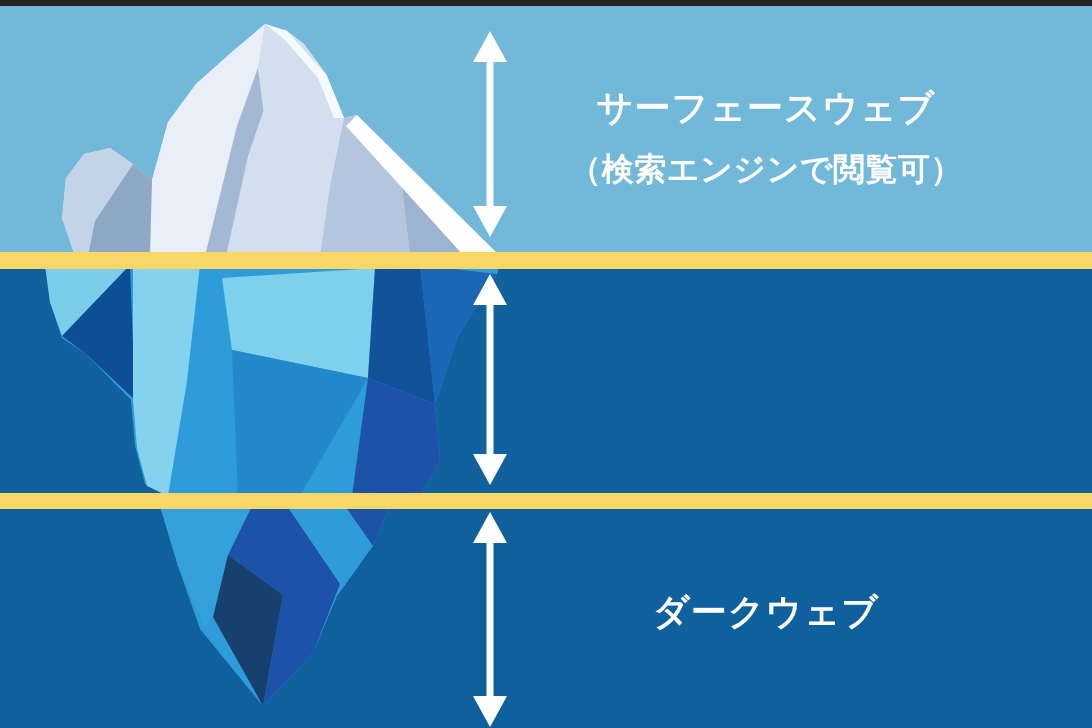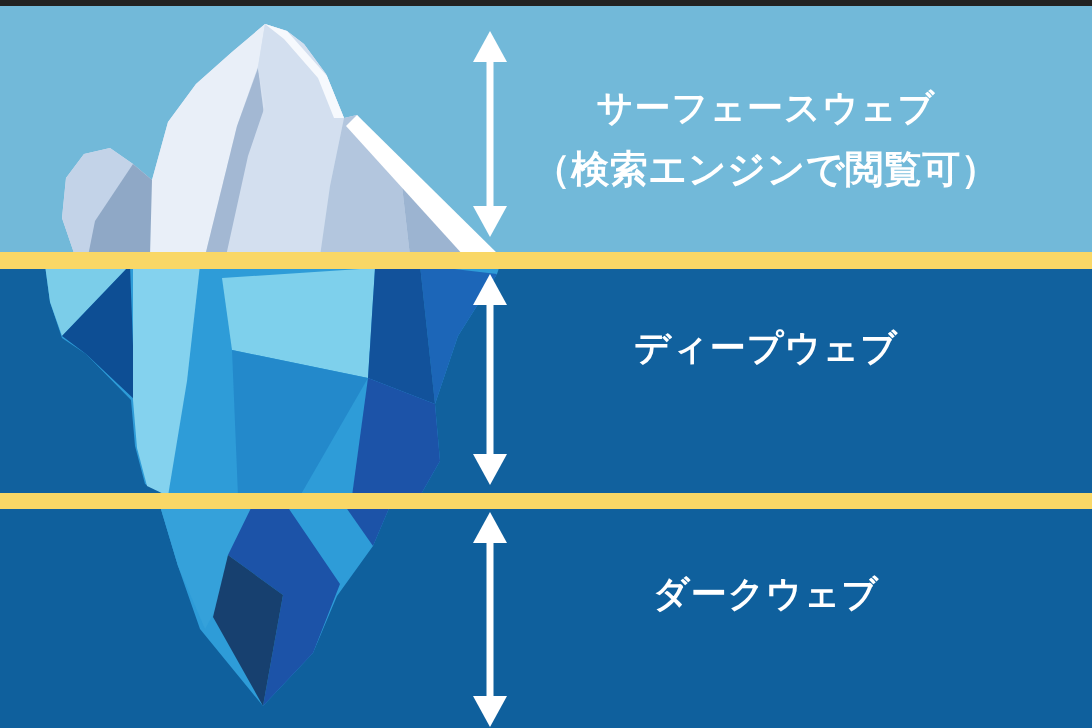--- a/index.html
+++ b/index.html
@@ -17,23 +17,23 @@
   .divider{position:absolute;left:0;width:1092px;background:var(--divider,#F9D766);z-index:2;}
   .divider-1{top:246px;height:17px;}
   .divider-2{top:487px;height:16px;}
   .art{position:absolute;top:0;left:0;z-index:1;}
   .label-block{
     position:absolute;left:440px;width:652px;
     text-align:center;color:var(--text,#fff);font-weight:bold;z-index:3;
   }
   .label-surface{top:84px;}
   .label-deep{top:324px;}
-  .label-dark{top:570px;}
+  .label-dark{top:588px;}
   .layer-title{font-size:36px;line-height:36px;letter-spacing:1px;margin-bottom:26px;}
-  .layer-caption{font-size:38px;line-height:34px;letter-spacing:0.5px;}
+  .layer-caption{font-size:32px;line-height:34px;letter-spacing:0.5px;}
 </style>
 </head>
 <body>
 
 <div class="stage">
 
   <div class="layer layer-surface" style="background: rgb(114, 185, 217);"></div>
   <div class="layer layer-deep" style="background: rgb(17, 97, 158);"></div>
   <div class="layer layer-dark" style="background: rgb(15, 96, 157);"></div>
 
@@ -90,19 +90,18 @@
   </svg>
 
   <div class="divider divider-1"></div>
   <div class="divider divider-2"></div>
 
   <div class="label-block label-surface">
     <div class="layer-title">サーフェースウェブ</div>
     <div class="layer-caption">（検索エンジンで閲覧可）</div>
   </div>
   <div class="label-block label-deep">
-    <div class="layer-title">ディープウェブ</div>
   </div>
   <div class="label-block label-dark">
     <div class="layer-title">ダークウェブ</div>
   </div>
 
 </div>
 
 </body></html>

